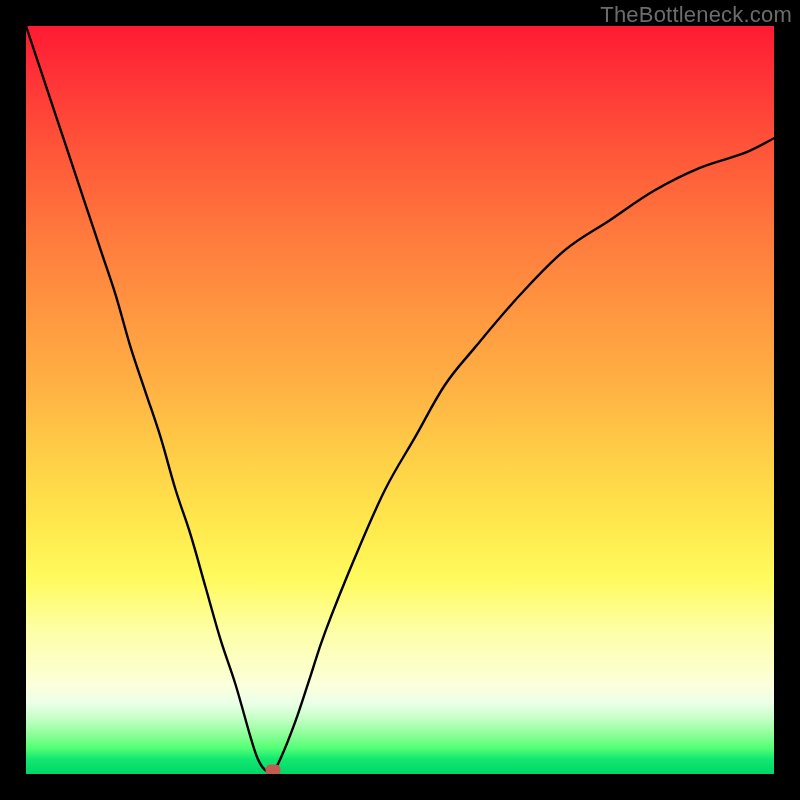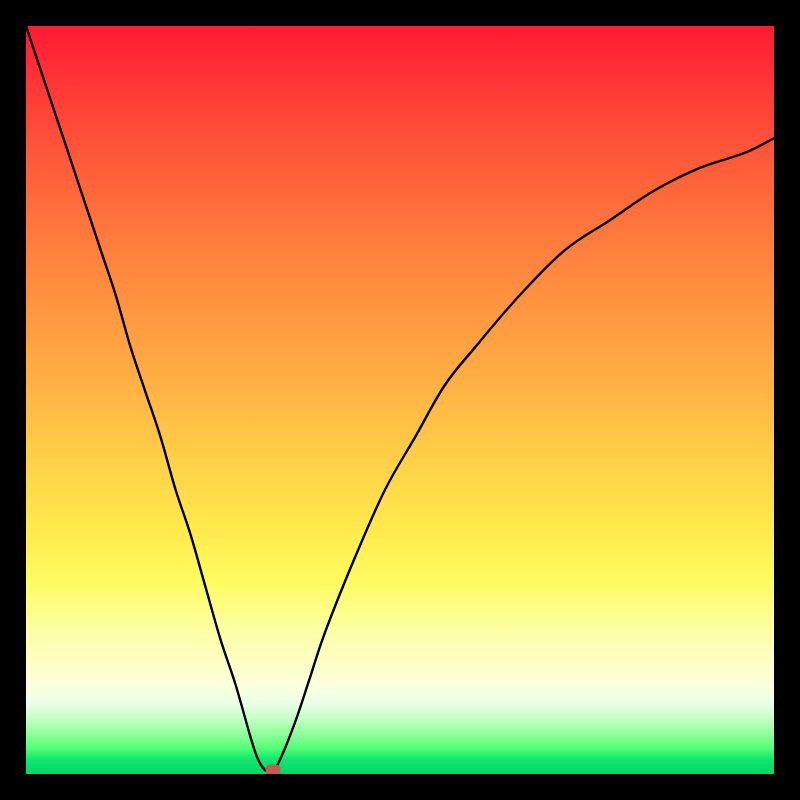--- a/index.html
+++ b/index.html
@@ -75,13 +75,14 @@
 </head>
 <body>
 
 <div class="frame">
   <div class="plot-area">
     <svg class="curve" viewBox="0 0 748 748" preserveAspectRatio="none">
       <path id="curve-path" fill="none" stroke="#000" stroke-width="2.4" stroke-linejoin="round" stroke-linecap="round" vector-effect="non-scaling-stroke" d="M 0.00 0.00 C 2.69 8.08, 9.57 28.72, 14.96 44.88 C 20.35 61.04, 24.53 73.60, 29.92 89.76 C 35.31 105.92, 39.49 118.48, 44.88 134.64 C 50.27 150.80, 54.45 163.36, 59.84 179.52 C 65.23 195.68, 69.41 208.24, 74.80 224.40 C 80.19 240.56, 84.37 251.78, 89.76 269.28 C 95.15 286.78, 99.33 304.14, 104.72 321.64 C 110.11 339.14, 114.29 350.36, 119.68 366.52 C 125.07 382.68, 129.25 393.90, 134.64 411.40 C 140.03 428.90, 144.21 446.26, 149.60 463.76 C 154.99 481.26, 159.17 491.14, 164.56 508.64 C 169.95 526.14, 174.13 542.15, 179.52 561.00 C 184.91 579.85, 189.09 595.86, 194.48 613.36 C 199.87 630.86, 204.05 640.74, 209.44 658.24 C 214.83 675.74, 220.36 697.14, 224.40 710.60 C 228.44 724.06, 229.19 726.98, 231.88 733.04 C 234.57 739.10, 236.67 742.24, 239.36 744.26 C 242.05 746.28, 244.15 746.28, 246.84 744.26 C 249.53 742.24, 250.28 741.79, 254.32 733.04 C 258.36 724.29, 263.89 710.45, 269.28 695.64 C 274.67 680.83, 278.85 666.92, 284.24 650.76 C 289.63 634.60, 291.12 627.42, 299.20 605.88 C 307.28 584.34, 318.35 556.66, 329.12 531.08 C 339.89 505.50, 348.27 485.30, 359.04 463.76 C 369.81 442.22, 378.19 430.25, 388.96 411.40 C 399.73 392.55, 408.11 375.20, 418.88 359.04 C 429.65 342.88, 435.34 337.80, 448.80 321.64 C 462.26 305.48, 477.52 286.78, 493.68 269.28 C 509.84 251.78, 522.40 237.86, 538.56 224.40 C 554.72 210.94, 567.28 205.25, 583.44 194.48 C 599.60 183.71, 612.16 173.98, 628.32 164.56 C 644.48 155.14, 657.04 148.85, 673.20 142.12 C 689.36 135.39, 704.62 132.55, 718.08 127.16 C 731.54 121.77, 742.61 114.89, 748.00 112.20"></path>
     </svg>
     <div id="marker" class="marker" style="left: 246.84px; top: 744.26px;"></div>
   </div>
+  <div class="watermark">TheBottleneck.com</div>
 </div>
 
 </body></html>

